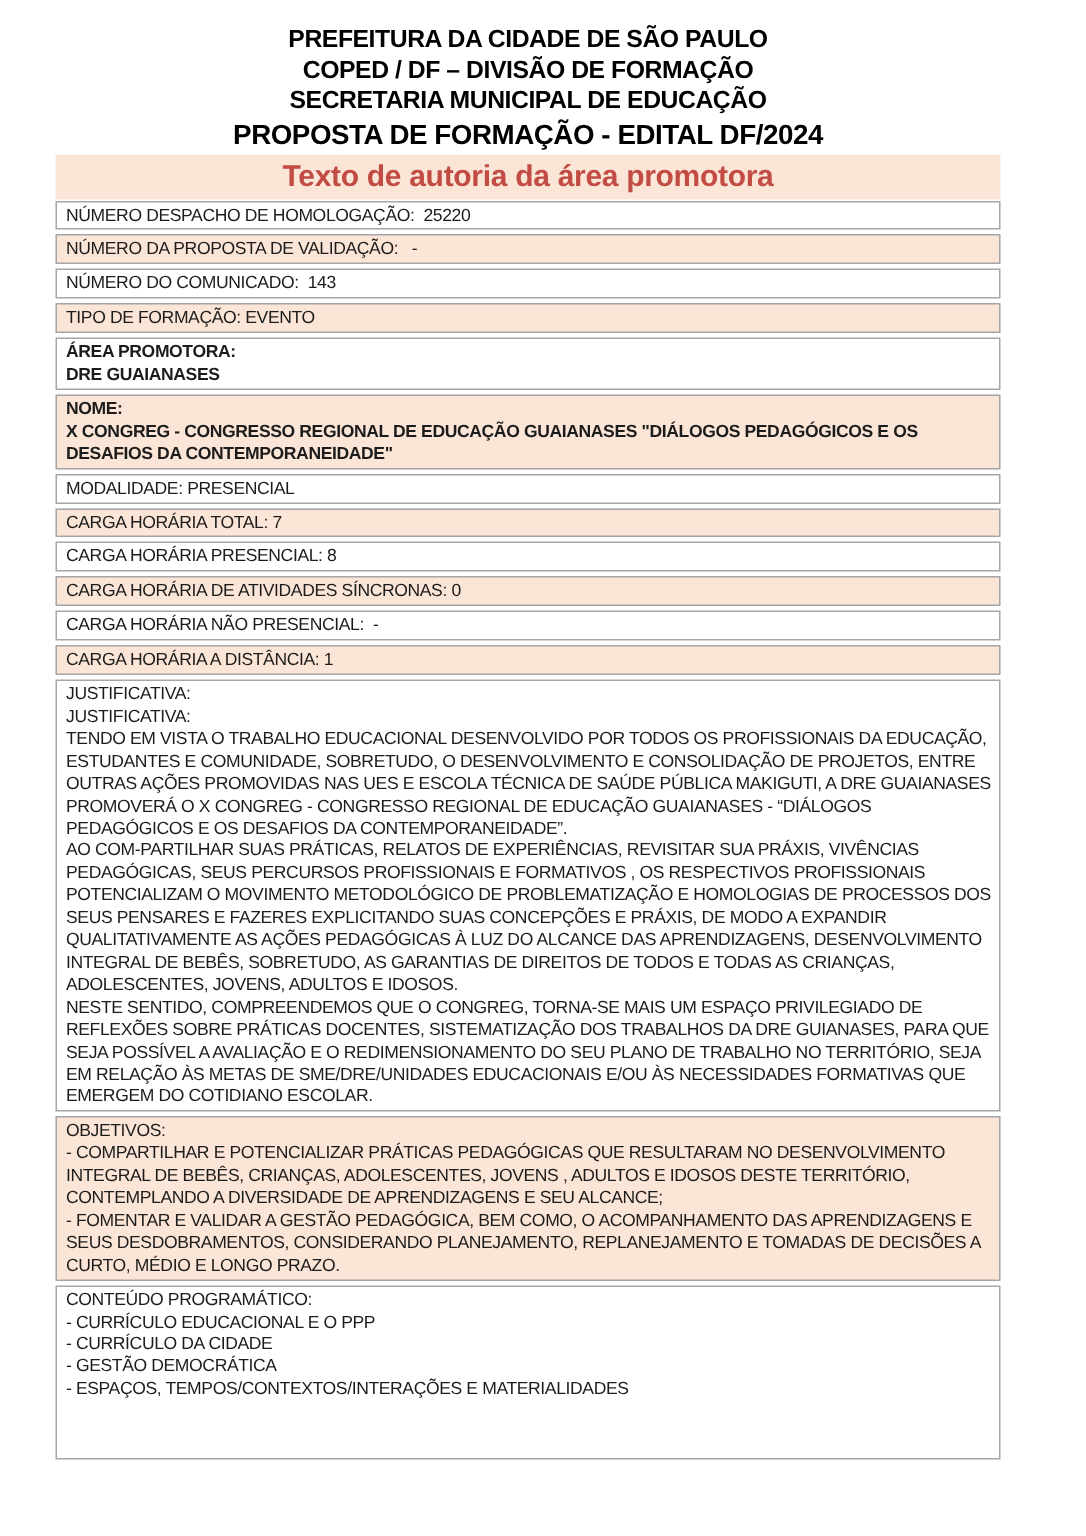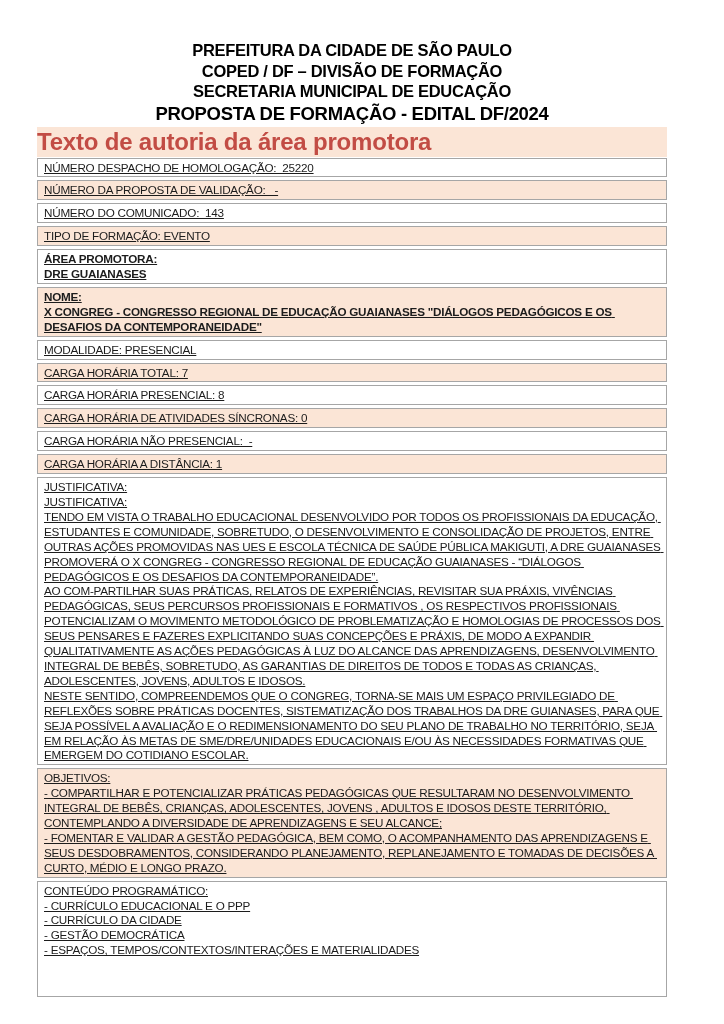--- a/index.html
+++ b/index.html
@@ -17,58 +17,58 @@
     width: 724px; height: 1024px;
     overflow: hidden;
     font-family: "Liberation Sans", sans-serif;
     color: var(--text);
   }
   .doc {
     margin-left: 37px;
     width: 630px;
   }
   .doc-header {
-    padding-top: 40px;
+    padding-top: 16px;
     text-align: center;
     color: #000000;
     font-weight: bold;
   }
   .h-line {
     font-size: 16.5px;
     line-height: 20.5px;
     letter-spacing: -0.3px;
   }
   .h-line-main {
     font-size: 18.5px;
     line-height: 24px;
     letter-spacing: -0.3px;
     text-align: center;
   }
   .banner {
     margin-top: 1px;
     margin-bottom: 1px;
     height: 30px;
     line-height: 30px;
+    text-align: center;
     background: var(--accent-bg);
     color: var(--banner-text);
-    font-size: 24px;
+    font-size: 20px;
     font-weight: bold;
     letter-spacing: -0.2px;
   }
   .row {
     border: 1px solid var(--row-border);
     background: #ffffff;
     padding: 2px 0 1px 6px;
     margin-bottom: 3px;
     font-size: 11.7px;
     line-height: 14.9px;
     letter-spacing: -0.25px;
     white-space: pre-wrap;
     color: var(--text);
-    text-decoration: underline;
   }
   .row.shaded { background: var(--accent-bg); }
   .row.bold { font-weight: bold; }
   .row.fill { min-height: 116px; margin-bottom: 0; }
 </style>
 </head>
 <body>
 
 <div class="doc">
 

